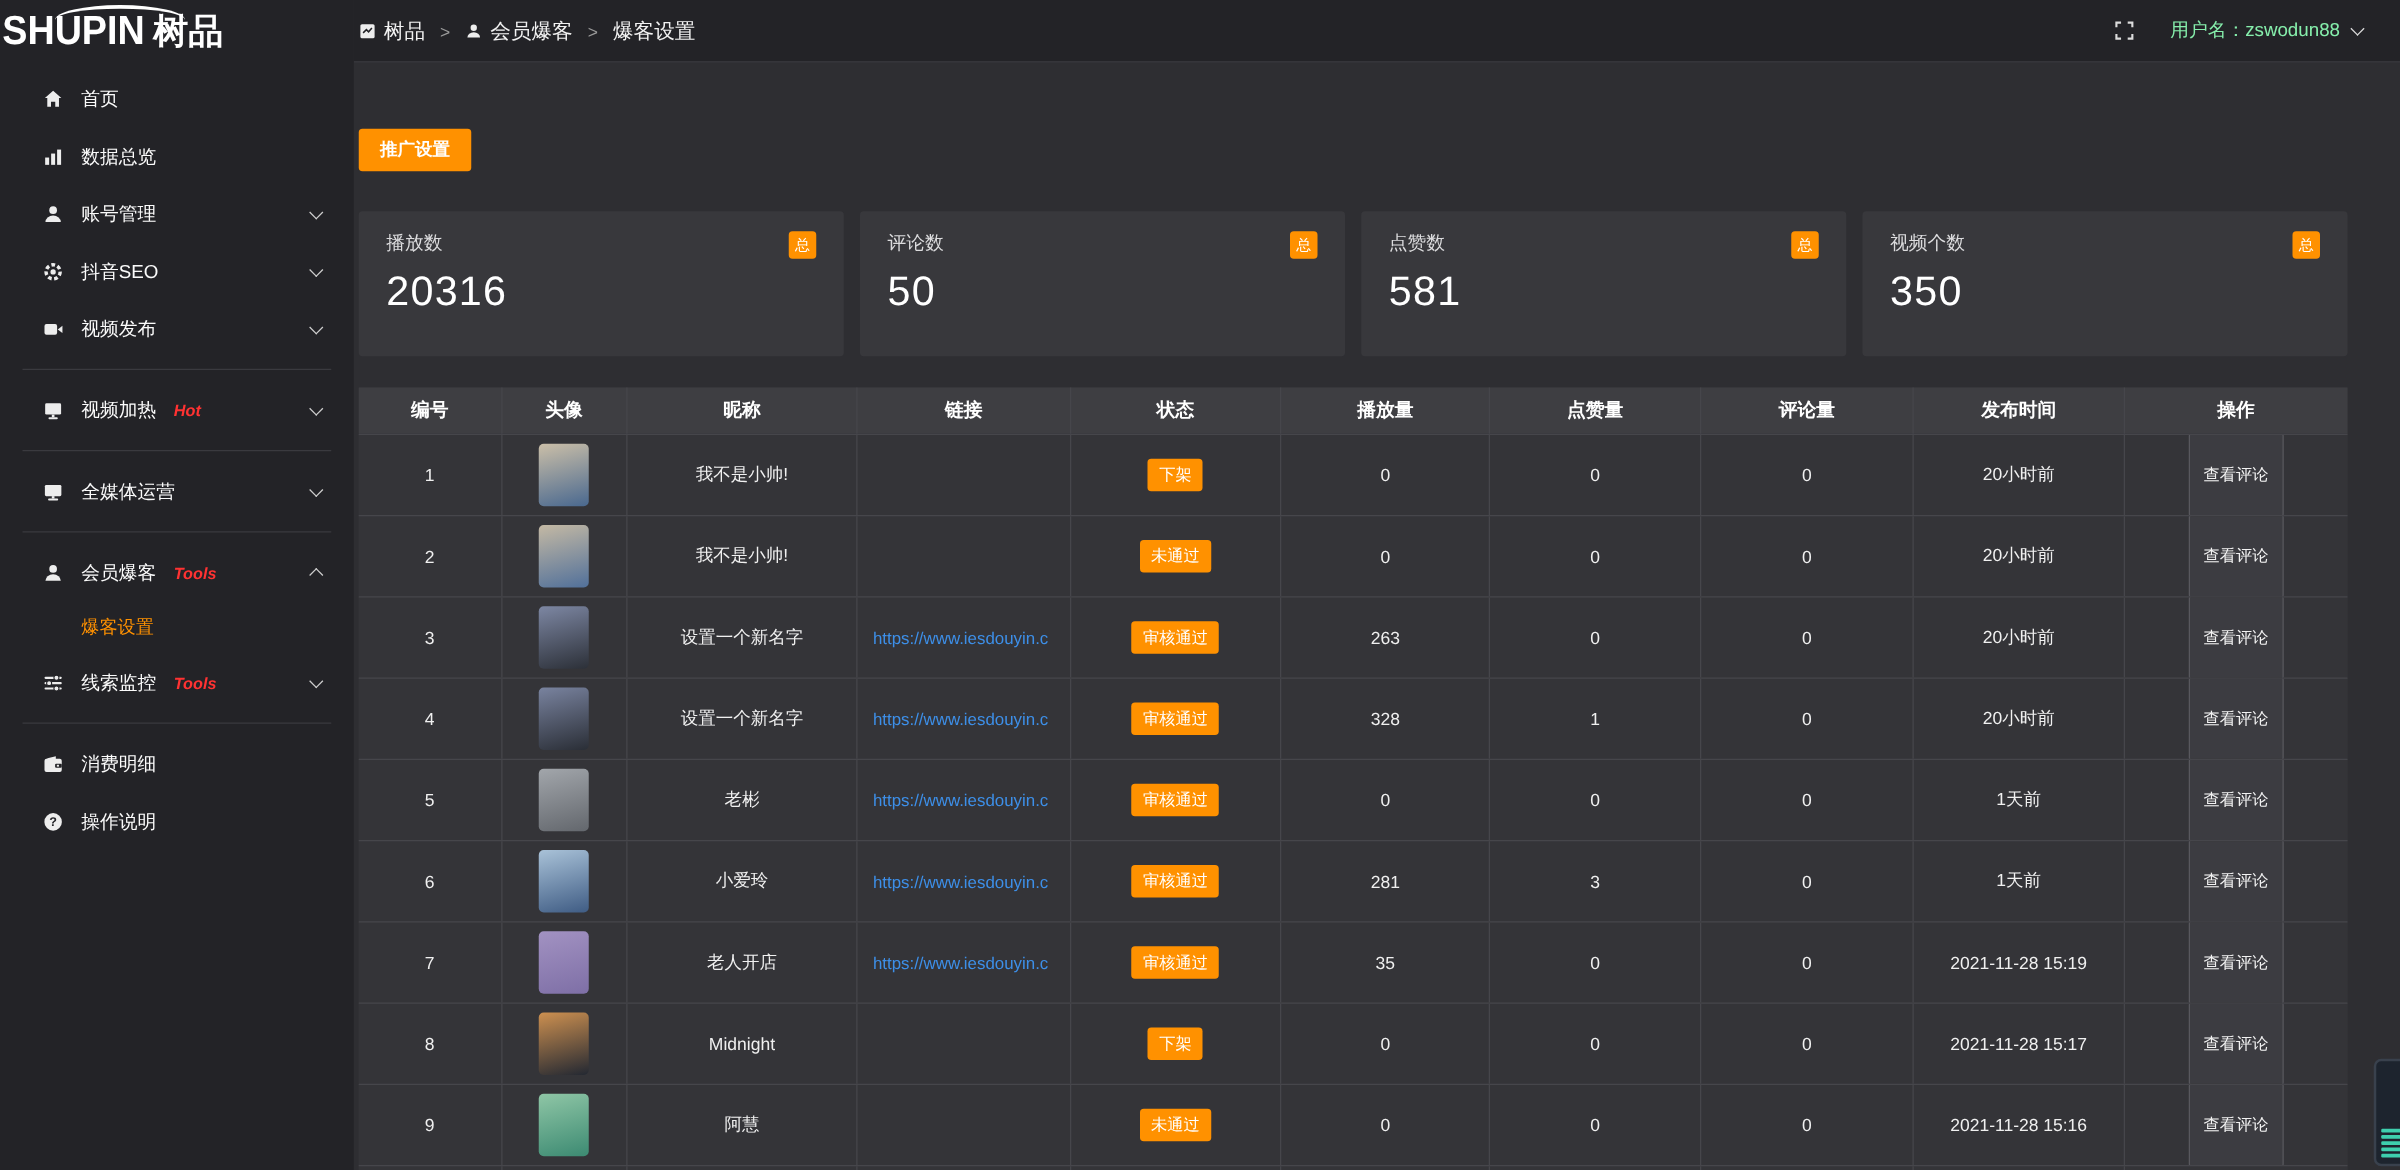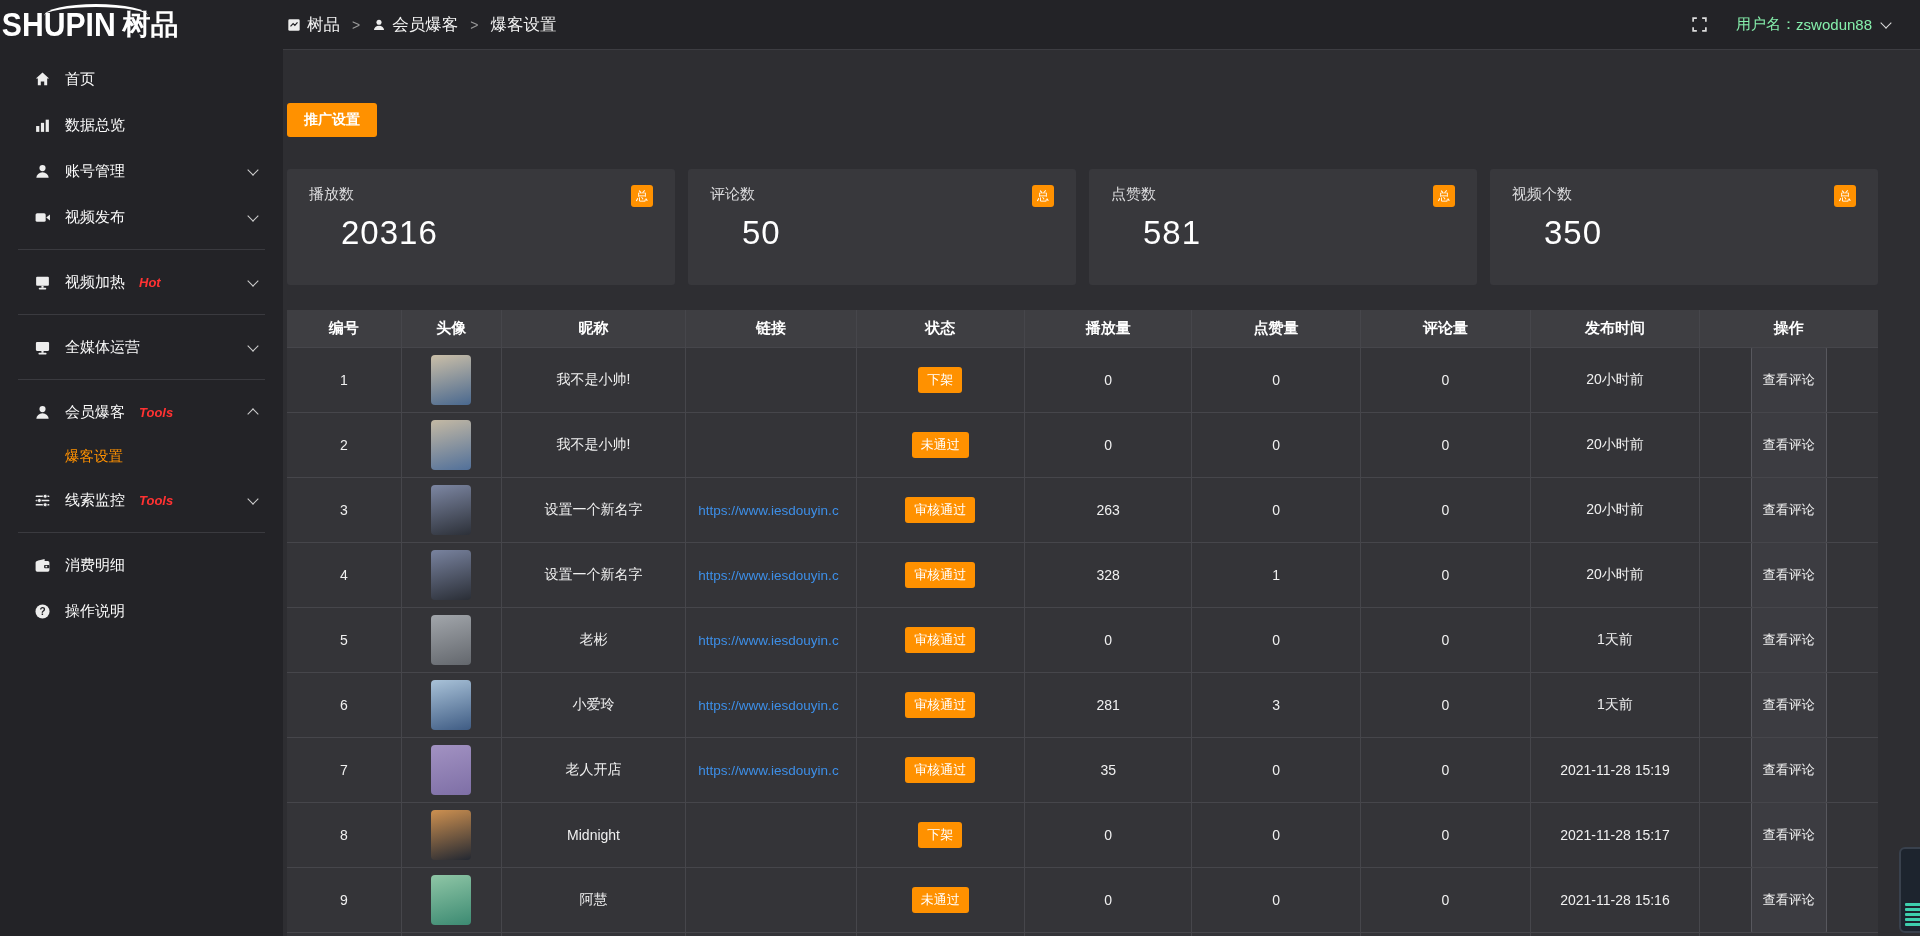--- a/index.html
+++ b/index.html
@@ -44,21 +44,21 @@
   .content{position:absolute;left:283px;top:50px;right:0;bottom:0;padding:0 42px 0 4px;box-sizing:border-box;}
   .promo-btn{margin-top:53px;background:var(--accent,#ff9100);color:#fff;border:none;border-radius:3px;
     font-size:14px;font-weight:600;padding:8px 17px;cursor:pointer;display:block;
     font-family:"Liberation Sans","DejaVu Sans",sans-serif;}
   .cards{display:flex;gap:13px;margin-top:32px;}
   .card{flex:1;height:116px;background:#38383c;border-radius:3px;padding:16px 22px;box-sizing:border-box;}
   .card-top{display:flex;justify-content:space-between;align-items:flex-start;}
   .card-label{font-size:15px;color:#dcdcde;}
   .card-badge{min-width:22px;height:22px;background:var(--accent,#ff9100);color:#fff;font-size:12px;
     display:flex;align-items:center;justify-content:center;border-radius:3px;padding:0 2px;box-sizing:border-box;}
-  .card-value{font-size:33px;color:#fff;font-weight:500;margin-top:7px;letter-spacing:1px;margin-left:32px;}
+  .card-value{font-size:33px;color:#fff;font-weight:500;margin-top:7px;letter-spacing:1px;}
   
   :root{--cols:7.2% 6.3% 11.6% 10.7% 10.6% 10.5% 10.6% 10.7% 10.6% 11.2;}
   .table{margin-top:25px;background:#343438;}
   .thead{display:grid;grid-template-columns:7.2% 6.3% 11.6% 10.7% 10.6% 10.5% 10.6% 10.7% 10.6% 11.2%;
     height:37px;background:#3e3e42;}
   .trow{display:grid;grid-template-columns:7.2% 6.3% 11.6% 10.7% 10.6% 10.5% 10.6% 10.7% 10.6% 11.2%;
     height:64px;border-top:1px solid #46464b;background:#343438;}
   .th,.td{display:flex;align-items:center;justify-content:center;overflow:hidden;}
   .th{color:#fff;font-size:15px;font-weight:600;}
   .th:not(:last-child),.td:not(:last-child){border-right:1px solid #46464b;}
@@ -113,20 +113,30 @@
               <path d="M2.2 13.8a5.8 5 0 0 1 11.6 0Z"></path>
             </g>
           </svg>
         </span>
         <span class="label">账号管理</span>
         <span class="chev"></span>
       </div>
       <div class="side-item">
         <span class="icon">
           <svg viewBox="0 0 16 16" width="17" height="17">
+            <circle cx="8" cy="8" r="5.3" fill="none" stroke="#ededed" stroke-width="2.6" stroke-dasharray="2.8 1.9"></circle>
+            <circle cx="8" cy="8" r="2" fill="#ededed"></circle>
+          </svg>
+        </span>
+        <span class="label">抖音SEO</span>
+        <span class="chev"></span>
+      </div>
+      <div class="side-item">
+        <span class="icon">
+          <svg viewBox="0 0 16 16" width="17" height="17">
             <g fill="#ededed">
               <rect x="1.5" y="4" width="9.5" height="8" rx="1.5"></rect>
               <path d="M11.5 8 15 5.2v5.6Z"></path>
             </g>
           </svg>
         </span>
         <span class="label">视频发布</span>
         <span class="chev"></span>
       </div>
       <div class="side-divider"></div>

